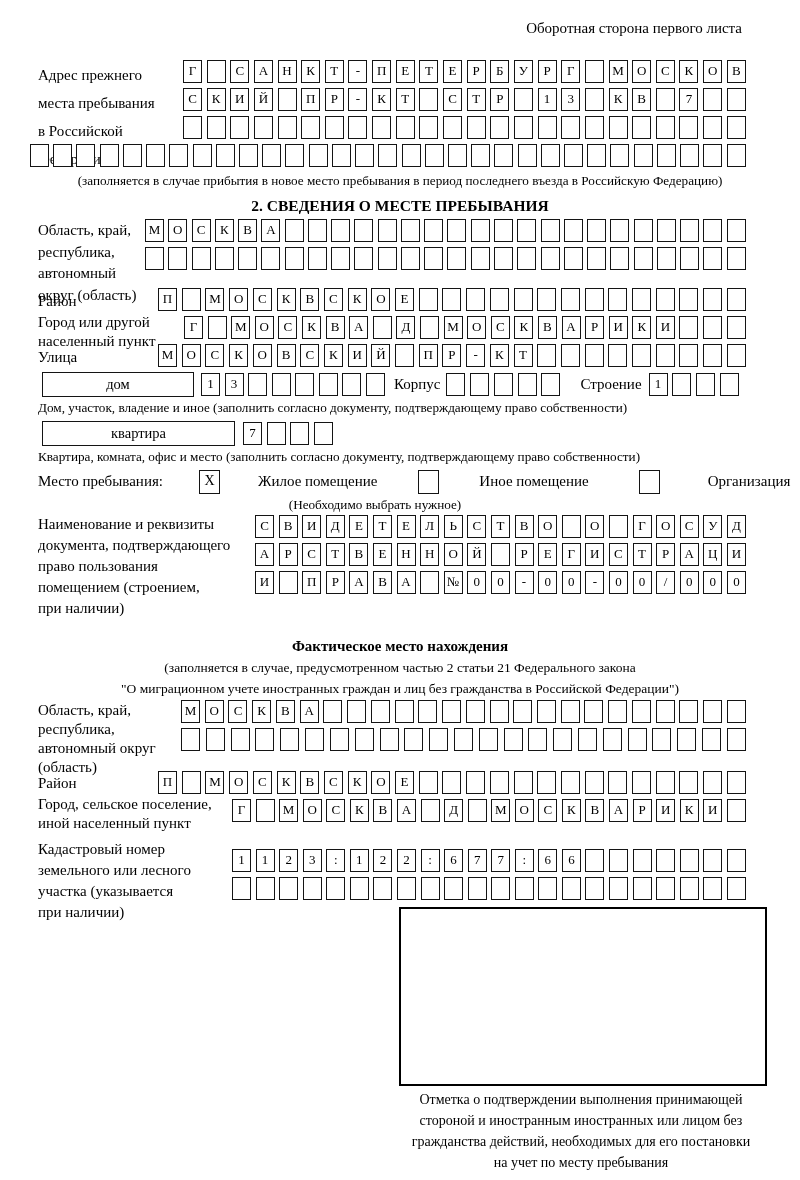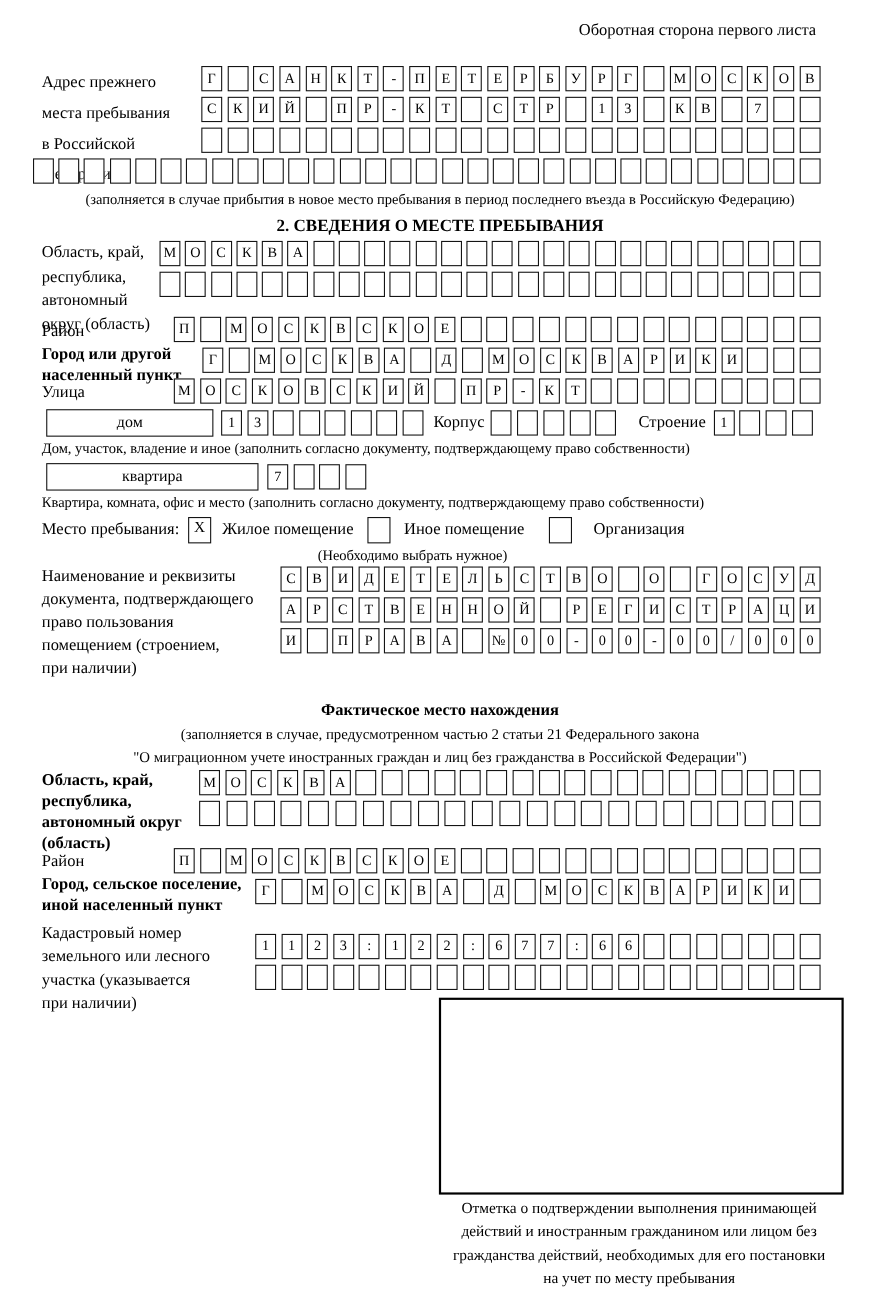--- a/index.html
+++ b/index.html
@@ -2,21 +2,21 @@
 <html><head>
 <meta charset="utf-8">
 <style>
   html,body { margin:0; padding:0; background:#fff; }
   .sheet {
     position:relative; width:800px; height:1180px; background:#ffffff;
     color:#000; font-family:"Liberation Serif", serif; overflow:hidden;
   }
   .abs { position:absolute; }
   .lbl { position:absolute; font-size:15px; line-height:21.5px; }
-  .lbl-tight { line-height:19px;font-weight:bold; }
+  .lbl-tight { line-height:19px; }
   .note { position:absolute; font-size:13.2px; }
   .center { left:0; width:800px; text-align:center; }
   .title { position:absolute; left:0; width:800px; text-align:center; font-weight:bold; font-size:15.5px; }
   .cells { position:absolute; display:flex; justify-content:space-between; }
   .cells-inline { position:relative; display:flex; justify-content:space-between; flex:none; }
   .cell {
     flex:none; width:19px; height:23px; box-sizing:border-box;
     border:1.6px solid #141414; background:#fff;
     font-size:13px; line-height:19px; text-align:center; overflow:hidden;
   }
@@ -347,21 +347,21 @@
     <div class="fieldbox" style="width:193px;">квартира</div>
     <div class="cells-inline" style="width:90px; margin-left:8px;">
         <span class="cell">7</span>
         <span class="cell"></span>
         <span class="cell"></span>
         <span class="cell"></span>
       </div>
   </div>
   <div class="note" style="left:38px; top:449px;">Квартира, комната, офис и место (заполнить согласно документу, подтверждающему право собственности)</div>
 
-  <div class="hrow" style="left:38px; top:469px; height:25px;">
+  <div class="hrow" style="left:38px; top:469px; height:25px;gap:28px;">
     <span class="inline-lbl">Место пребывания:</span>
     <span class="chk" style="margin-left:8px;">X</span>
     <span class="inline-lbl" style="margin-left:10px;">Жилое помещение</span>
     <span class="chk" style="margin-left:13px;"></span>
     <span class="inline-lbl" style="margin-left:12px;">Иное помещение</span>
     <span class="chk" style="margin-left:22px;"></span>
     <span class="inline-lbl" style="margin-left:20px;">Организация</span>
   </div>
   <div class="note" style="left:155px; top:497px; width:440px; text-align:center;">(Необходимо выбрать нужное)</div>
 
@@ -613,18 +613,18 @@
       <span class="cell"></span>
       <span class="cell"></span>
       <span class="cell"></span>
       <span class="cell"></span>
       <span class="cell"></span>
     </div>
 
   <div class="stamp-box" style="left:399px; top:907px; width:364px; height:175px;"></div>
   <div class="caption" style="left:393px; top:1089px; width:376px;">
       <div>Отметка о подтверждении выполнения принимающей</div>
-      <div>действий и иностранным гражданином или лицом без</div>
+      <div>стороной и иностранным иностранных или лицом без</div>
       <div>гражданства действий, необходимых для его постановки</div>
       <div>на учет по месту пребывания</div>
     </div>
 
 </div>
 
 </body></html>

